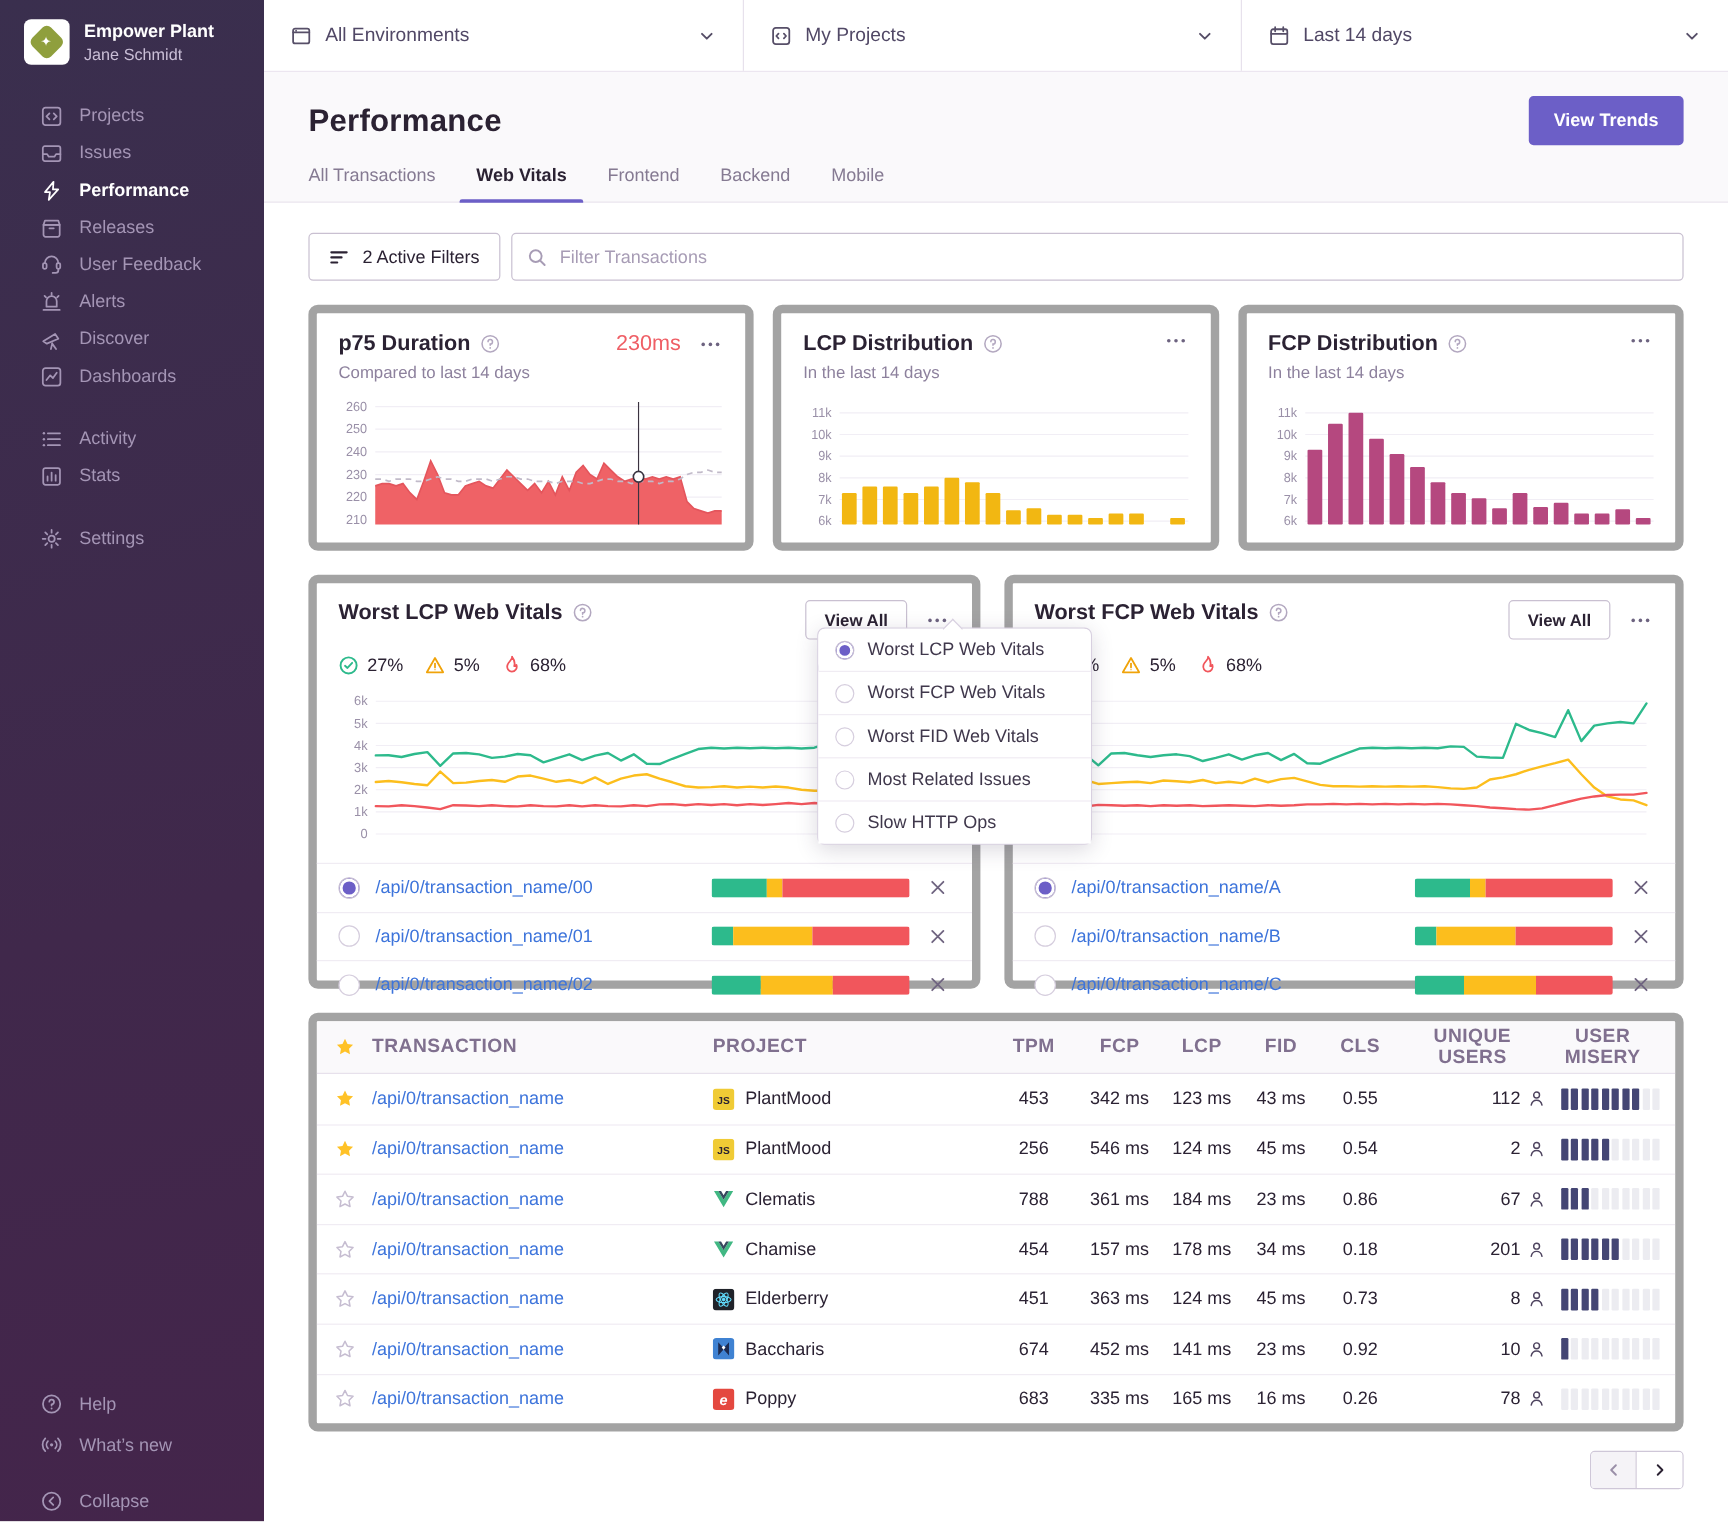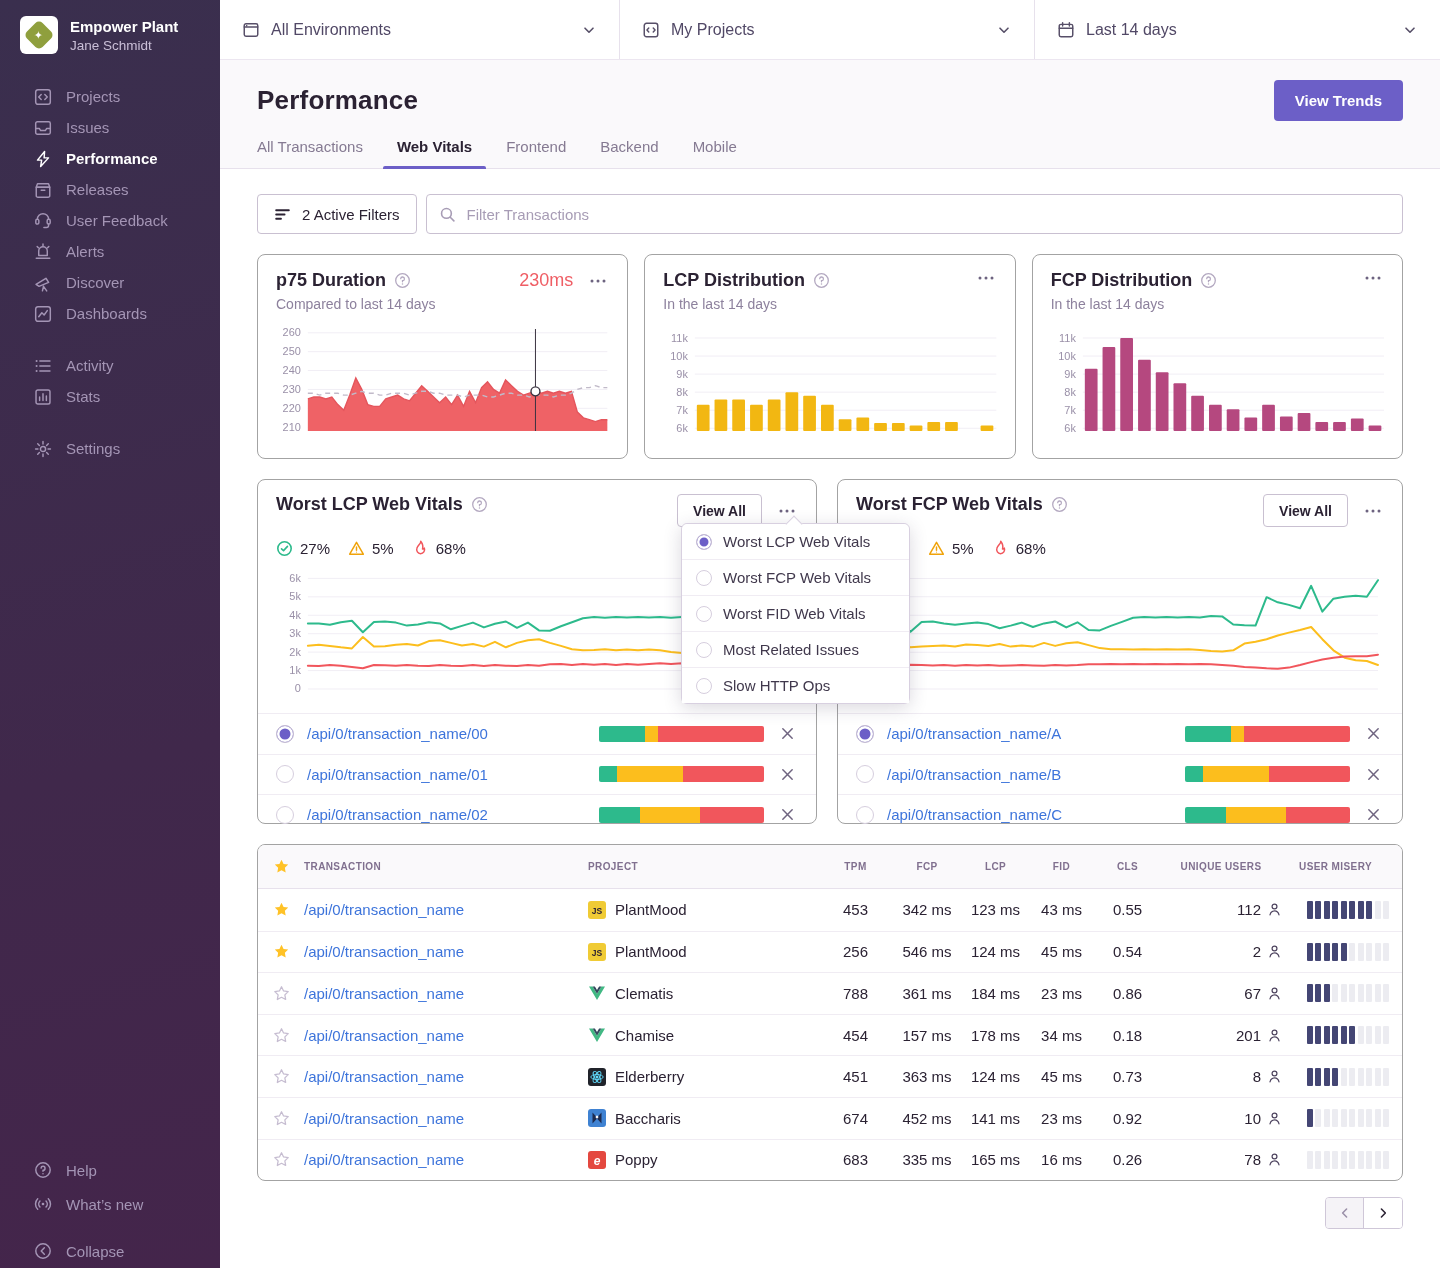--- a/index.html
+++ b/index.html
@@ -47,21 +47,21 @@
 
   
   .content { padding:25px 37px 0; background:#fff; }
   .filter-row { display:flex; gap:9px; margin-bottom:20px; }
   .btn-filters { display:flex; align-items:center; gap:11px; padding:0 16px; height:40px; border:1px solid #c9c0d1; background:#fff; border-radius:4px; font-size:15px; font-weight:400; color:#2b2233; cursor:pointer; font-family:inherit; }
   .search-box { flex:1; position:relative; }
   .search-box input { width:100%; height:40px; border:1px solid #c9c0d1; border-radius:4px; padding:0 12px 0 40px; font-size:15px; color:#2b2233; font-family:inherit; outline:none; }
   .search-box input::placeholder { color:#a79cb5; }
   .search-icon { position:absolute; left:13px; top:12px; display:flex; }
 
-  .card { background:#fff; border:1px solid #a3a3a3; border-radius:8px; }
+  .card { background:#fff; border:7px solid #a3a3a3; border-radius:8px; }
   .mini-cards { display:grid; grid-template-columns:repeat(3,1fr); gap:16px; margin-bottom:20px; }
   .mini-card { padding:15px 18px 8px; height:205px; }
   .card-head { display:flex; align-items:flex-start; justify-content:space-between; }
   .card-title-wrap { display:flex; align-items:center; gap:8px; }
   .card-title { font-size:18px; font-weight:600; color:#2b2233; }
   .head-right { display:flex; align-items:center; gap:14px; }
   .p75-value { color:#ef5e65; font-size:18px; font-weight:500; }
   .dots-btn { border:none; background:none; cursor:pointer; padding:5px 2px; display:flex; }
   .card-sub { font-size:14px; color:#8d819d; margin-top:5px; }
   .mini-chart { margin-top:9px; width:100%; height:118px; display:block; }
@@ -79,21 +79,21 @@
   .radio { width:18px; height:18px; border-radius:50%; border:1px solid #d6cede; background:#fff; flex:0 0 18px; cursor:pointer; }
   .radio.checked { background:#6C5FC7; box-shadow:inset 0 0 0 2.5px #fff; border-color:#c7bed4; }
   .v-link { flex:1; color:#3D74DB; font-size:15px; text-decoration:none; cursor:pointer; }
   .v-bar { width:165px; height:16px; display:flex; border-radius:2px; overflow:hidden; flex:0 0 165px; }
   .v-bar i { display:block; height:100%; }
   .close-x { border:none; background:none; display:flex; cursor:pointer; padding:2px; }
 
   
   .table-card { border-radius:8px; overflow:hidden; }
   .t-grid { display:grid; grid-template-columns:46px 284px 232px 71px 72px 65px 67px 65px 122px 1fr; align-items:center; }
-  .t-head { background:#faf9fb; height:44px; border-bottom:1px solid #e7e1ec; font-size:10px; font-weight:700; color:#80708f; letter-spacing:.4px; }
+  .t-head { background:#faf9fb; height:44px; border-bottom:1px solid #e7e1ec; font-size:16px; font-weight:700; color:#80708f; letter-spacing:.4px; }
   .t-head > div { cursor:pointer; }
   .t-row { height:41.6px; font-size:15px; color:#2b2233; }
   .t-row + .t-row { border-top:1px solid #f0ecf3; }
   .c-star { display:flex; justify-content:center; cursor:pointer; }
   .c-trans a { color:#3D74DB; text-decoration:none; cursor:pointer; }
   .c-proj { display:flex; align-items:center; gap:9px; }
   .proj-ic { width:18px; height:18px; display:flex; flex:0 0 18px; }
   .num { text-align:center; }
   .c-users { display:flex; justify-content:flex-end; align-items:center; gap:6px; }
   .c-misery { display:flex; justify-content:flex-end; gap:2.5px; padding-right:13px; }

